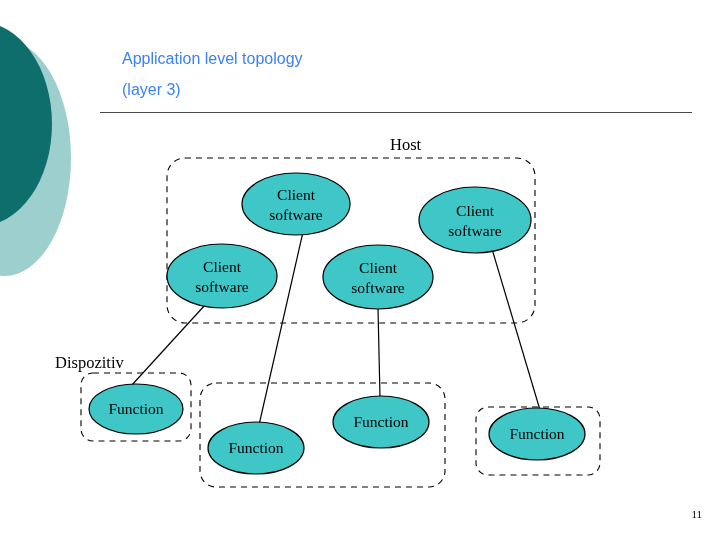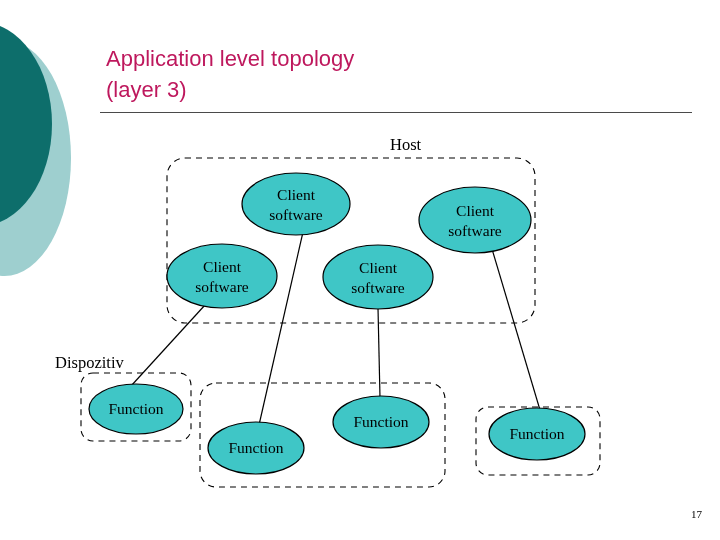--- a/index.html
+++ b/index.html
@@ -32,25 +32,25 @@
     left: -92px;
     top: 22px;
     width: 144px;
     height: 204px;
     background: #0d6e6b;
   }
 
   
   #title {
     position: absolute;
-    left: 106px;
+    left: 122px;
     top: 43px;
     width: 560px;
-    color: #be185d;
-    font-size: 22px;
+    color: #3b82f6;
+    font-size: 16px;
     line-height: 31px;
     font-weight: normal;
     letter-spacing: 0px;
     white-space: pre-line;
   }
   #title-rule {
     position: absolute;
     left: 100px;
     top: 112px;
     width: 592px;
@@ -166,15 +166,15 @@
             <text x="537" y="439" class="node-text">Function</text>
           </g>
         </g>
       <g id="group-labels-layer">
           <text x="390" y="150" class="grp-label" text-anchor="middle">Host</text>
           <text x="55" y="368" class="grp-label">Dispozitiv</text>
         </g>
     </svg>
   </div>
 
-  <div id="page-number">17</div>
+  <div id="page-number">11</div>
 
 </div>
 
 </body></html>

